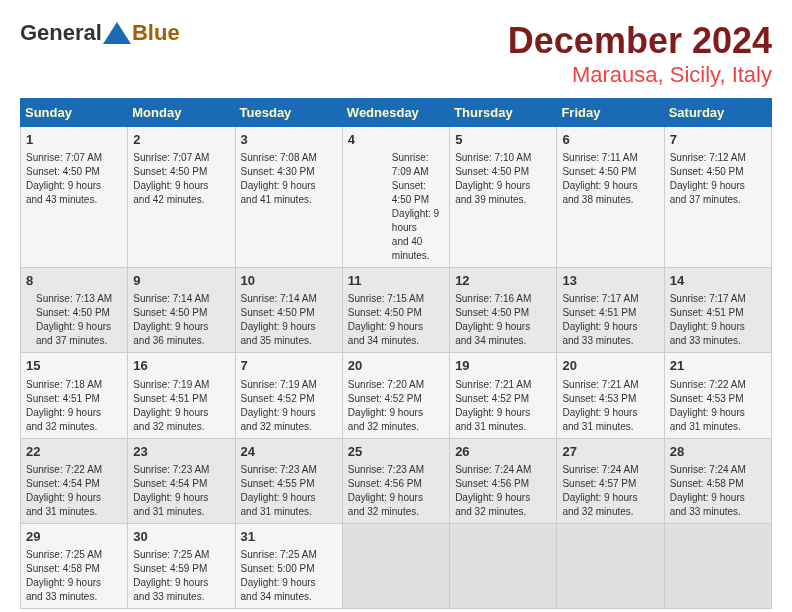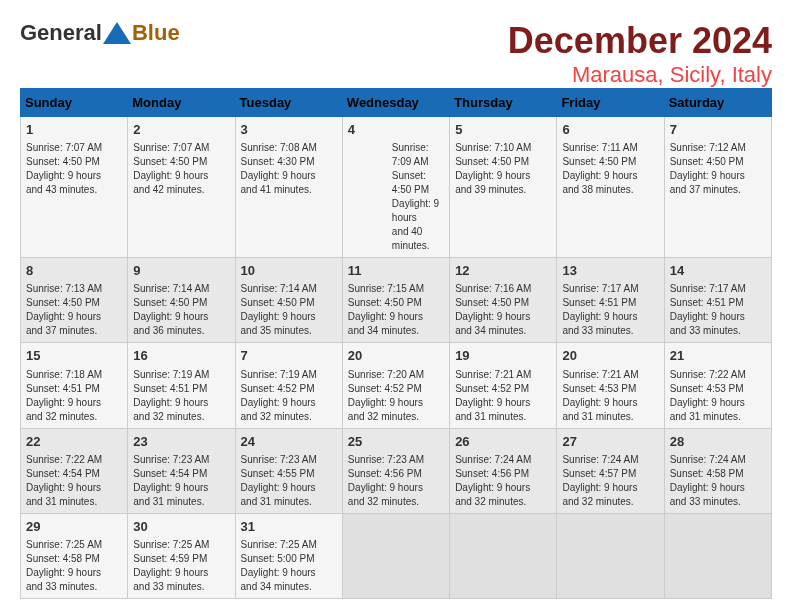--- a/index.html
+++ b/index.html
@@ -7,20 +7,21 @@
       font-family: Arial, sans-serif;
       background: #fff;
       width: 792px;
       min-height: 612px;
       padding: 20px;
     }
     .header {
       display: flex;
       justify-content: space-between;
       align-items: flex-start;
+      margin-bottom: 10px;
     }
     .logo {
       display: flex;
       flex-direction: column;
       align-items: flex-start;
     }
     .logo-text {
       display: flex;
       align-items: center;
       font-size: 22px;
@@ -33,21 +34,21 @@
     .month-title { font-size: 36px; color: #7f1d1d; font-weight: bold; }
     .location { font-size: 22px; color: #ef4444; }
 
     table {
       width: 100%;
       border-collapse: collapse;
       font-size: 11px;
     }
     thead tr th {
       background-color: #1a6bb5;
-      color: #000000;
+      color: #fef9c3;
       padding: 6px 4px;
       text-align: left;
       font-size: 13px;
       font-weight: bold;
       border: 1px solid #1a6bb5;
     }
     tbody tr td {
       vertical-align: top;
       border: 1px solid #ccc;
       padding: 4px 5px;
@@ -151,21 +152,21 @@
           <span class="day-num">7</span>
           <div class="day-detail" style="white-space: pre-line;">Sunrise: 7:12 AM
 Sunset: 4:50 PM
 Daylight: 9 hours
 and 37 minutes.</div>
         </td>
       </tr>
       <tr>
         <td>
           <span class="day-num">8</span>
-          <div class="day-detail" style="white-space: pre-line;">Sunrise: 7:13 AM
+          <div class="day-detail" style="white-space: pre-line; margin-left: 10px;">Sunrise: 7:13 AM
 Sunset: 4:50 PM
 Daylight: 9 hours
 and 37 minutes.</div>
         </td>
         <td>
           <span class="day-num">9</span>
           <div class="day-detail" style="white-space: pre-line;">Sunrise: 7:14 AM
 Sunset: 4:50 PM
 Daylight: 9 hours
 and 36 minutes.</div>

